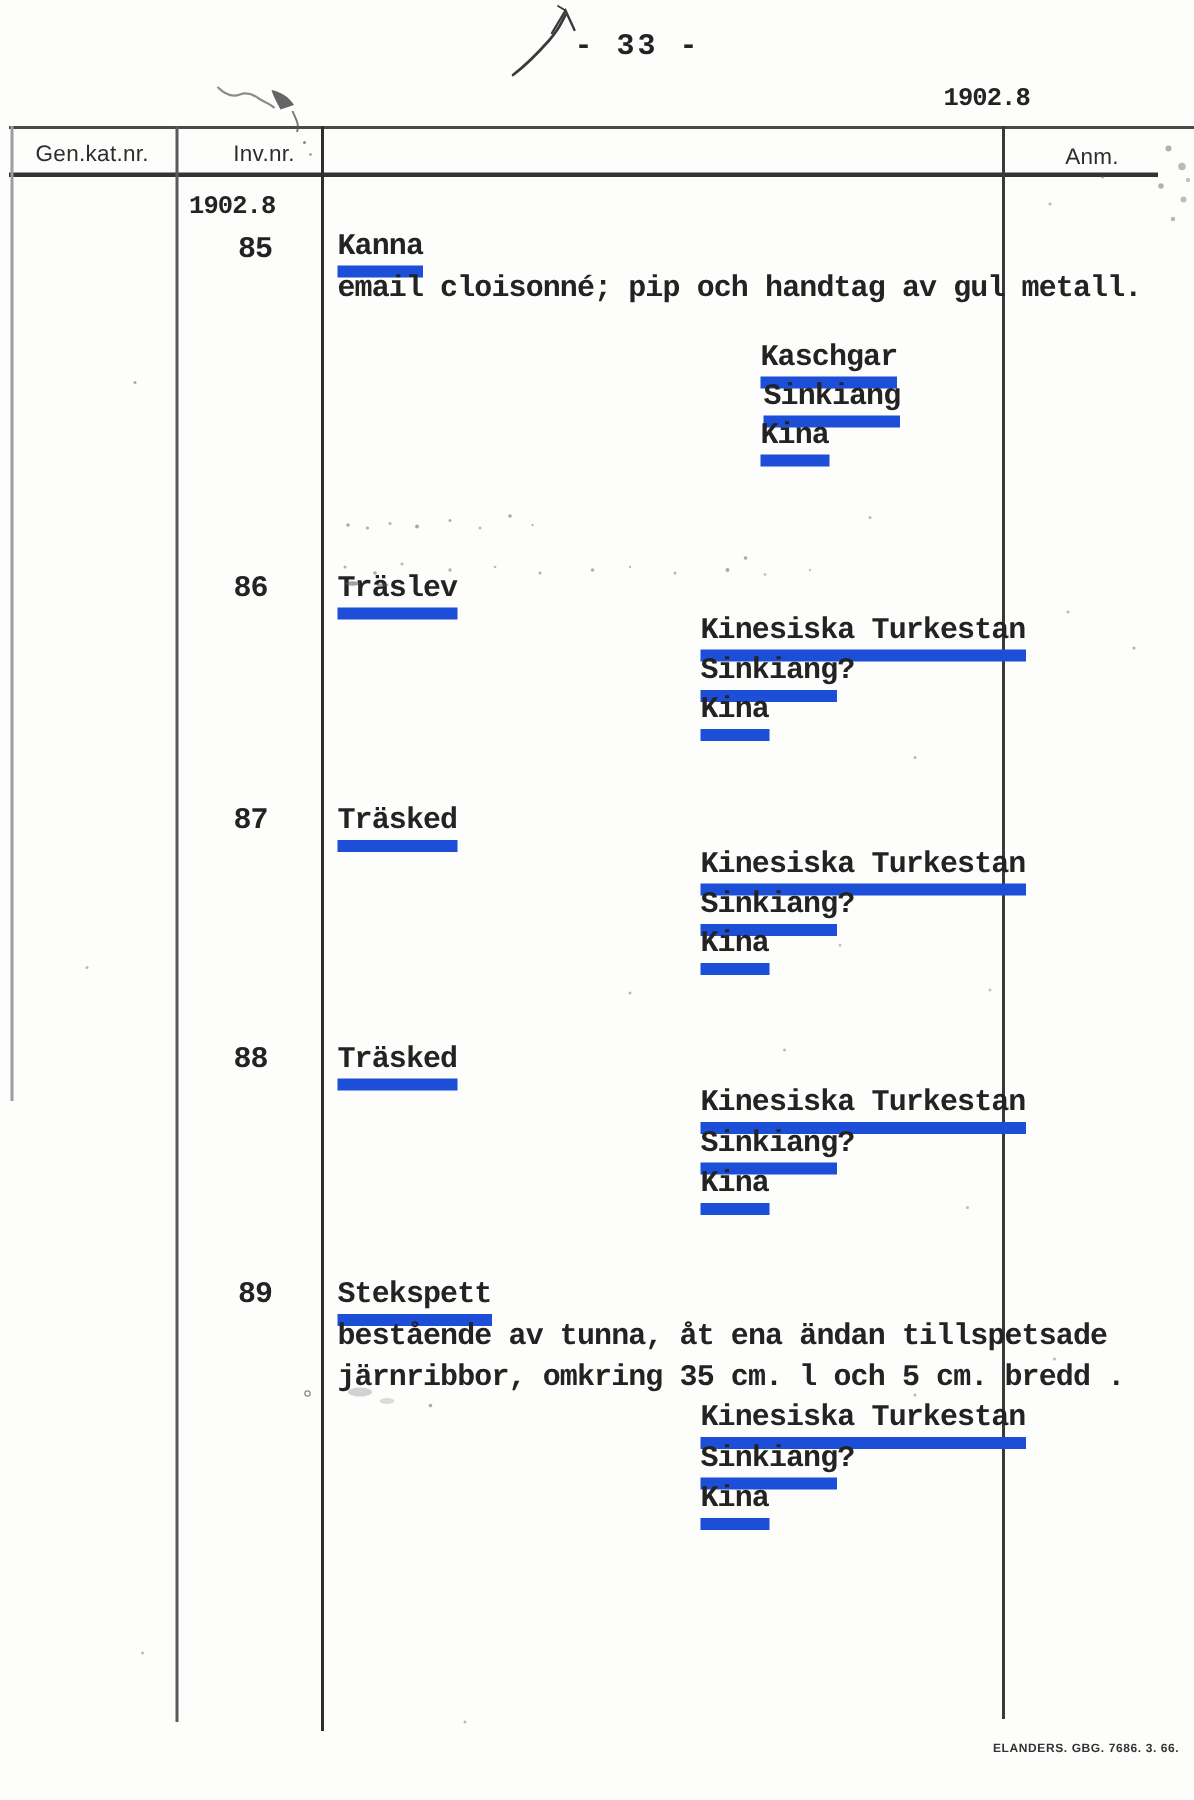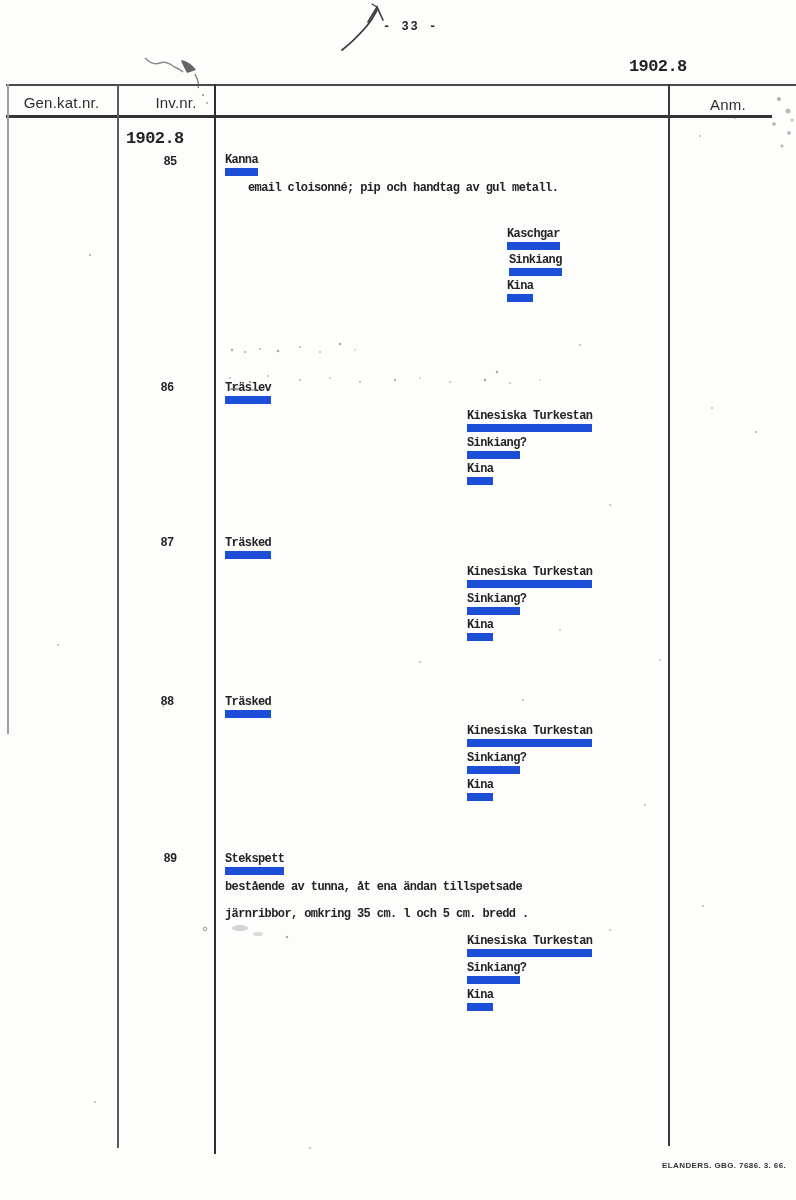--- a/index.html
+++ b/index.html
@@ -1,20 +1,20 @@
 <!DOCTYPE html>
 <html><head>
 <meta charset="utf-8">
 <style>
   html,body{margin:0;padding:0;}
   body{width:796px;height:1200px;position:relative;background:#fdfdfc;overflow:hidden;
        font-family:"Liberation Sans",sans-serif;}
   
   .tw{position:absolute;font-family:"Liberation Mono","DejaVu Sans Mono",monospace;
-      font-weight:bold;color:#232323;font-size:12px;letter-spacing:-0.6px;white-space:pre;}
+      font-weight:bold;color:#232323;font-size:20px;letter-spacing:-0.6px;white-space:pre;}
   .tw.big{font-size:17px;}
   .u{border-bottom:8px solid #1d4ed8;padding-bottom:1px;}
   
   .hrule{position:absolute;background:#4a4a4a;}
   .vrule{position:absolute;background:#3a3a3a;}
   
   .colhead{position:absolute;font-size:15px;color:#2d2d2d;text-align:center;letter-spacing:0.2px;}
   .printer{position:absolute;font-size:8px;font-weight:bold;color:#333;letter-spacing:0.4px;}
   .invnr{width:44px;text-align:center;}
   svg.noise{position:absolute;left:0;top:0;pointer-events:none;}
@@ -33,21 +33,21 @@
 <div class="vrule" style="left:668px;top:84px;width:2px;height:1062px;"></div>
 
 <div class="colhead" style="left:6px;top:94px;width:111px;">Gen.kat.nr.</div>
 <div class="colhead" style="left:117px;top:94px;width:118px;">Inv.nr.</div>
 <div class="colhead" style="left:668px;top:96px;width:120px;">Anm.</div>
 
 <div class="tw big" style="left:126px;top:129px;">1902.8</div>
 
 <div class="tw invnr" style="left:148px;top:155px;">85</div>
 <div class="tw" style="left:225px;top:153px;"><span class="u">Kanna</span></div>
-<div class="tw" style="left:225px;top:181px;margin-left:23px;">email cloisonné; pip och handtag av gul metall.</div>
+<div class="tw" style="left:225px;top:181px;">email cloisonné; pip och handtag av gul metall.</div>
 <div class="tw" style="left:507px;top:227px;"><span class="u">Kaschgar</span><span></span></div>
 <div class="tw" style="left:509px;top:253px;"><span class="u">Sinkiang</span><span></span></div>
 <div class="tw" style="left:507px;top:279px;"><span class="u">Kina</span><span></span></div>
 
 <div class="tw invnr" style="left:145px;top:381px;">86</div>
 <div class="tw" style="left:225px;top:381px;"><span class="u">Träslev</span></div>
 <div class="tw" style="left:467px;top:409px;"><span class="u">Kinesiska Turkestan</span><span></span></div>
 <div class="tw" style="left:467px;top:436px;"><span class="u">Sinkiang</span><span>?</span></div>
 <div class="tw" style="left:467px;top:462px;"><span class="u">Kina</span><span></span></div>
 

